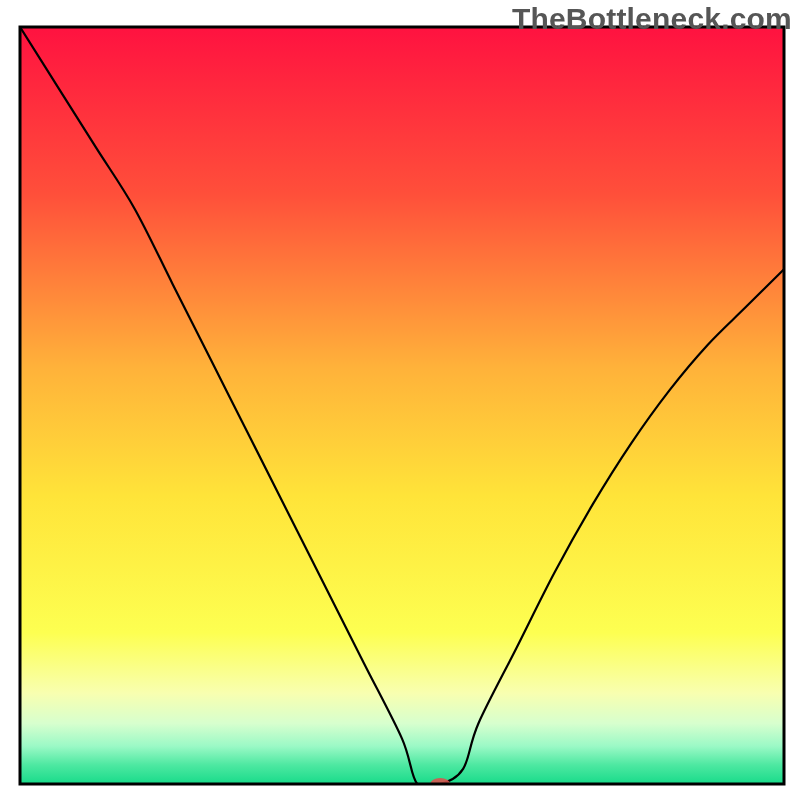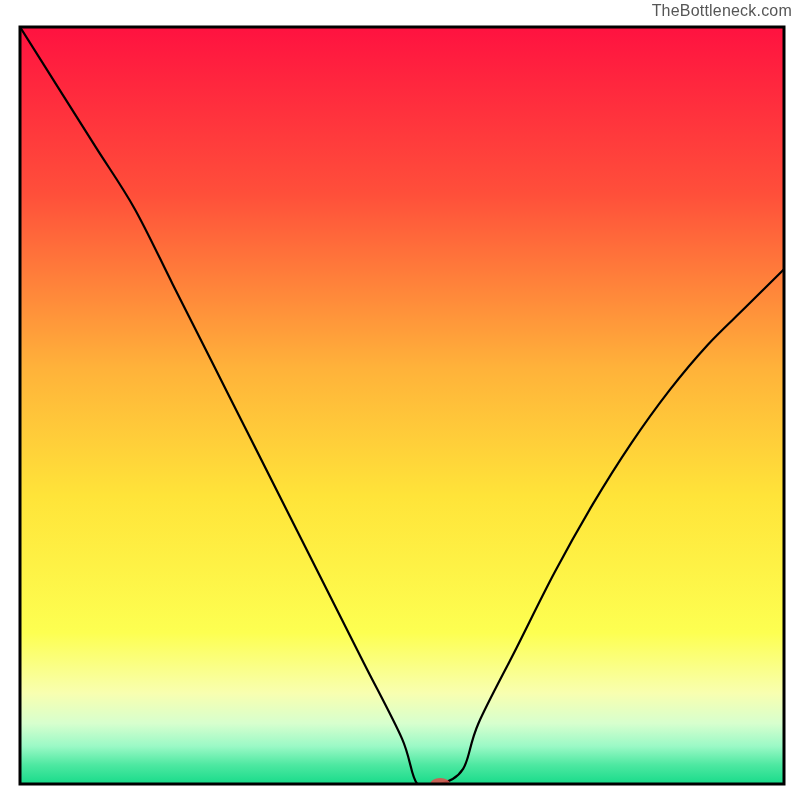--- a/index.html
+++ b/index.html
@@ -13,23 +13,23 @@
   }
   .frame {
     position: relative;
     width: 800px;
     height: 800px;
   }
   .watermark {
     position: absolute;
     top: 2px;
     right: 8px;
-    font-size: 16px;
+    font-size: 30px;
     color: #565656;
-    font-weight: 400;
+    font-weight: 700;
     letter-spacing: 0.2px;
     z-index: 10;
   }
   svg {
     position: absolute;
     top: 0;
     left: 0;
   }
 </style>
 </head>

